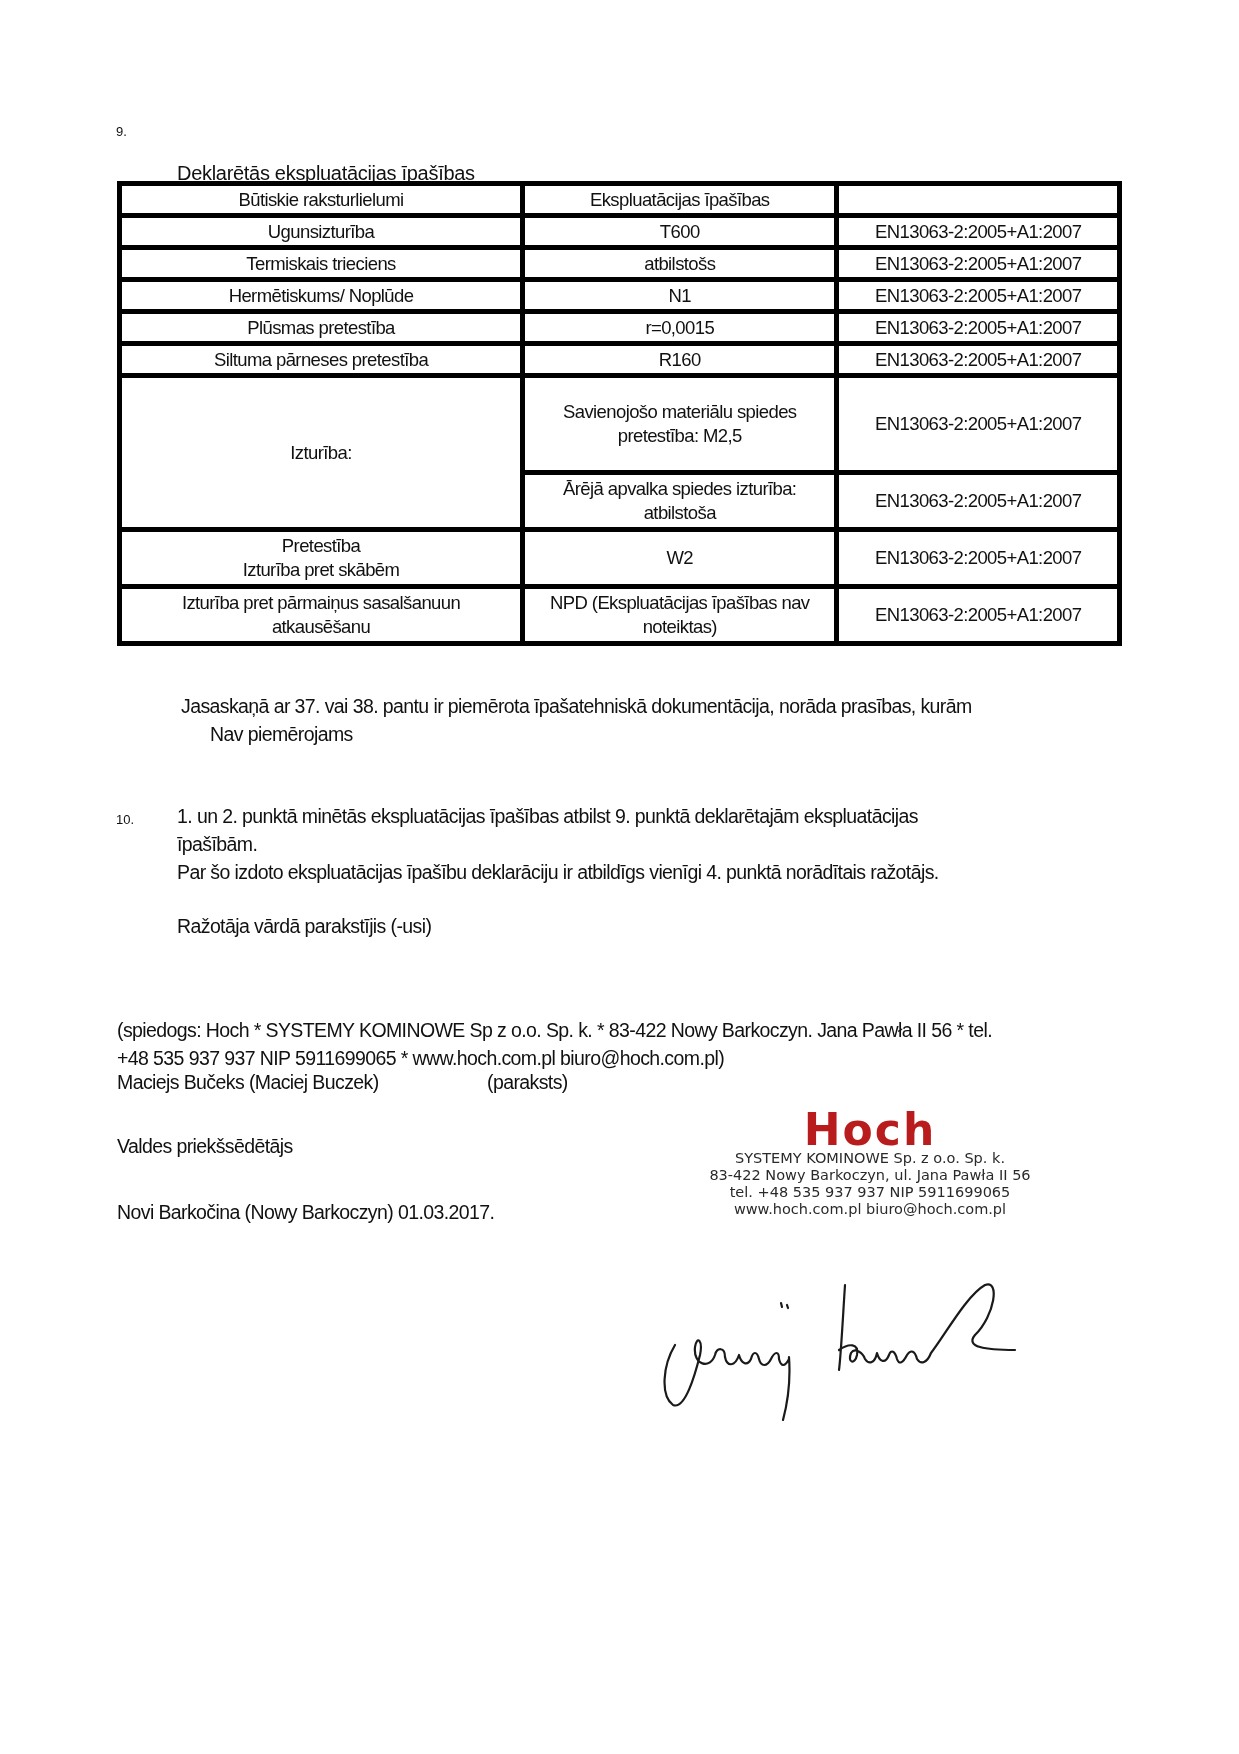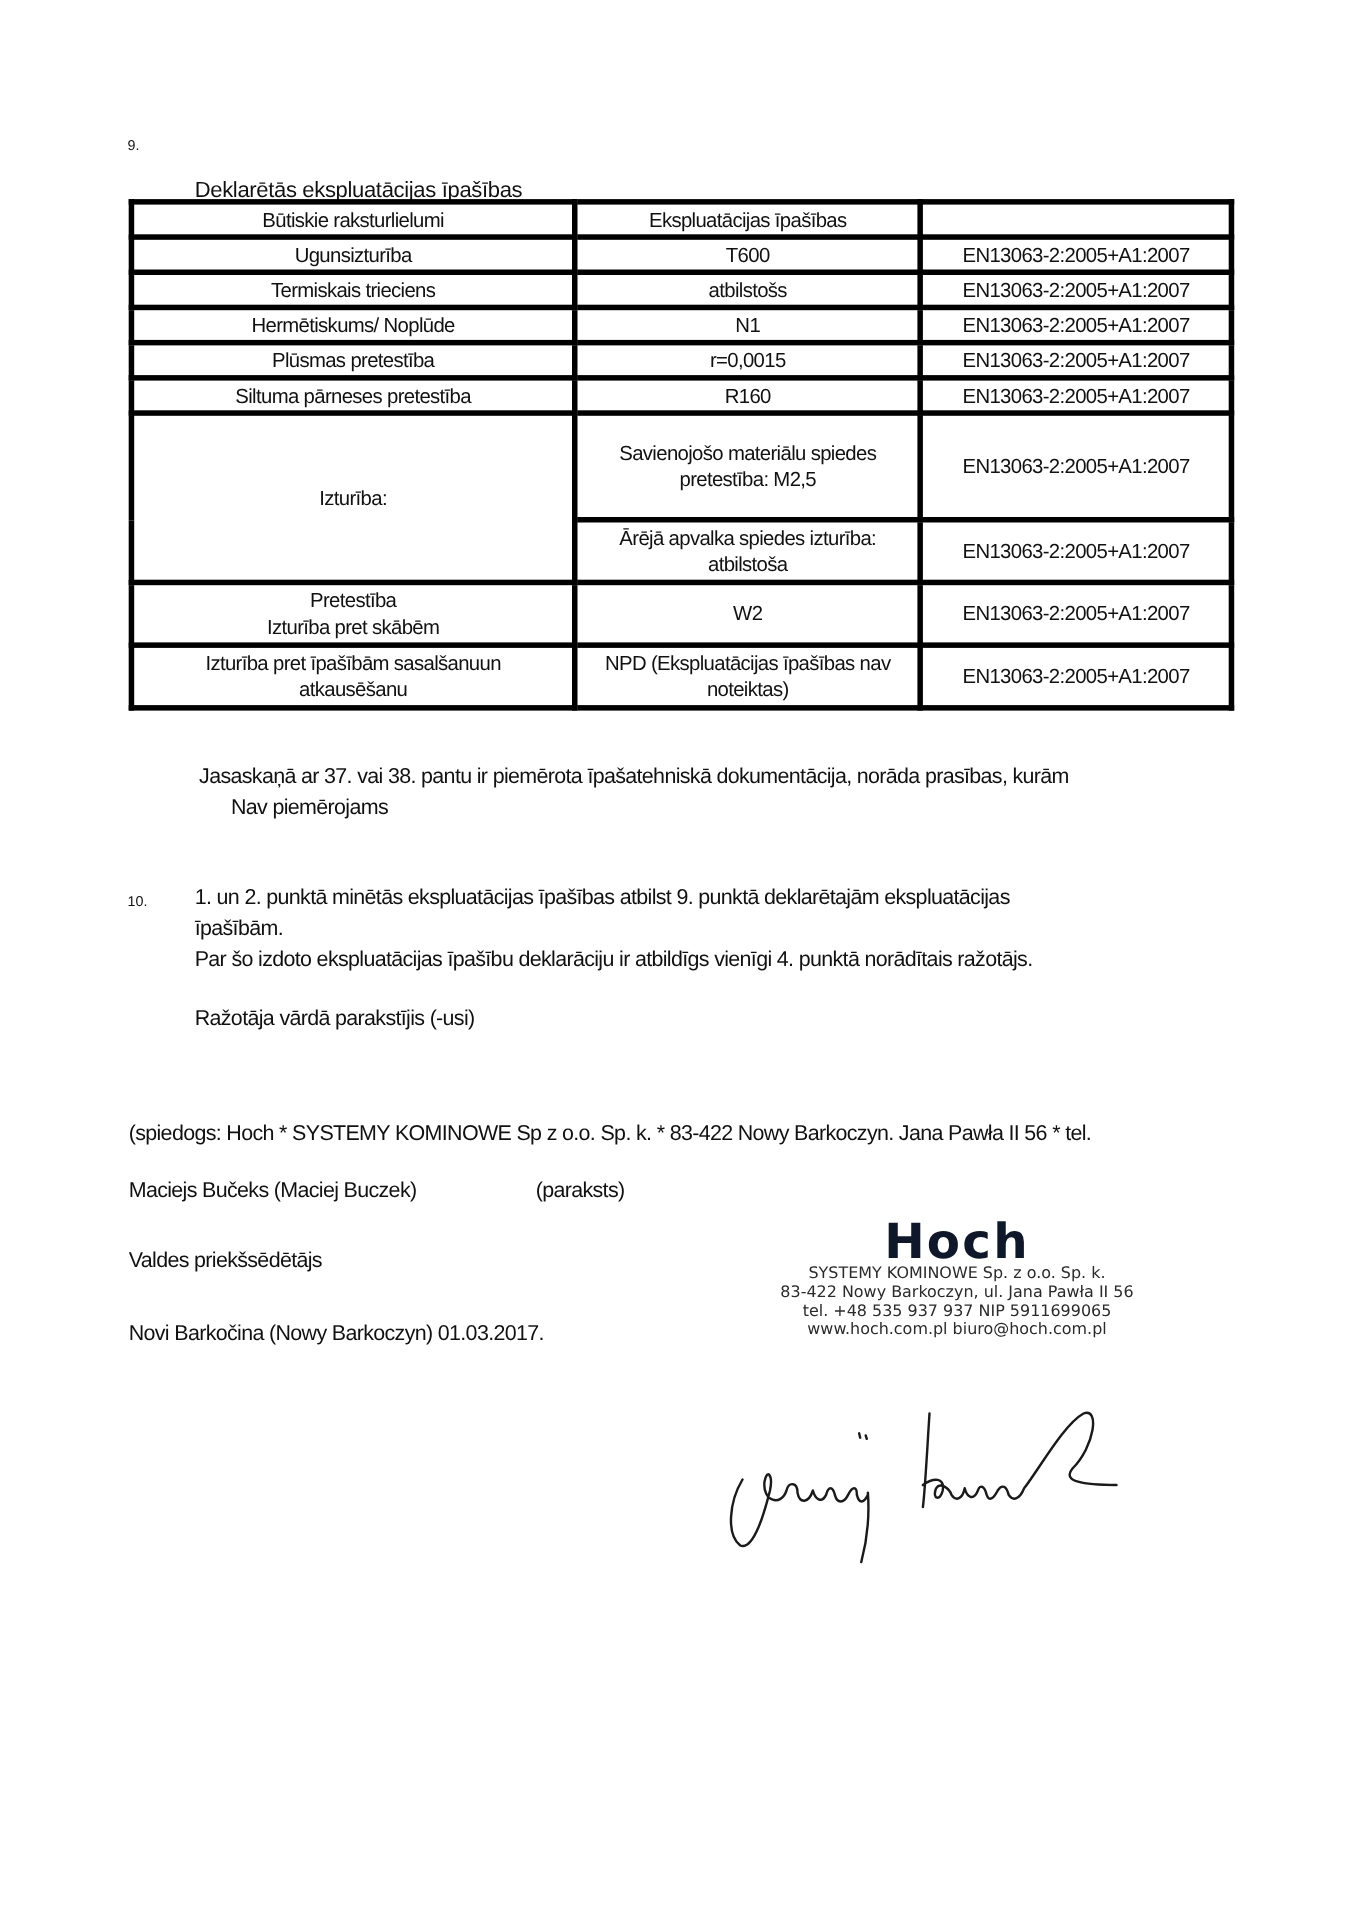--- a/index.html
+++ b/index.html
@@ -9,21 +9,21 @@
   .secnum { font-size:13px; }
   .heading { font-size:20px; letter-spacing:-0.3px;margin-top:44px; }
   .para { font-size:19.5px; line-height:28px; letter-spacing:-0.6px; }
   table.props { position:absolute; left:117px; top:181px; width:1005px;
                 border-collapse:collapse; font-size:18.5px; letter-spacing:-0.6px; }
   table.props td { border:5px solid #000000; text-align:center; vertical-align:middle;
                    padding:0 8px; line-height:24px; }
   .c1 { width:383px; } .c2 { width:294px;margin-top:48px; } .c3 { width:262px; }
   .stamp { position:absolute; left:700px; top:1110px; width:340px; text-align:center;
            font-family:"DejaVu Sans", sans-serif; color:#2a2a2a; }
-  .stamp .logo { font-size:44px; font-weight:bold; letter-spacing:2px; line-height:40px; color:#0f172a; }
+  .stamp .logo { font-size:44px; font-weight:bold; letter-spacing:2px; line-height:40px; color:#b91c1c; }
   .stamp .ln { font-size:14.5px; line-height:17px; white-space:nowrap; }
   .sig { position:absolute; left:655px; top:1255px; }
 </style>
 </head>
 <body>
 
 <div class="abs secnum" style="left:116px; top:124px;">9.</div>
 <div class="abs heading" style="left:177px; top:118px;">Deklarētās ekspluatācijas īpašības</div>
 
 <table class="props">
@@ -76,21 +76,21 @@
   <tr style="height:57px;">
     <td>
       <div>Pretestība</div>
       <div>Izturība pret skābēm</div>
     </td>
     <td>W2</td>
     <td>EN13063-2:2005+A1:2007</td>
   </tr>
   <tr style="height:57px;">
     <td>
-      <div>Izturība pret īpašībām sasalšanuun</div>
+      <div>Izturība pret pārmaiņus sasalšanuun</div>
       <div>atkausēšanu</div>
     </td>
     <td>
       <div>NPD (Ekspluatācijas īpašības nav</div>
       <div>noteiktas)</div>
     </td>
     <td>EN13063-2:2005+A1:2007</td>
   </tr>
 </tbody>
   </table>
@@ -103,20 +103,21 @@
 <div class="abs secnum" style="left:116px; top:812px;">10.</div>
 <div class="abs para" style="left:177px; top:802px; width:950px;">
   <div>1. un 2. punktā minētās ekspluatācijas īpašības atbilst 9. punktā deklarētajām ekspluatācijas</div>
   <div>īpašībām.</div>
   <div>Par šo izdoto ekspluatācijas īpašību deklarāciju ir atbildīgs vienīgi 4. punktā norādītais ražotājs.</div>
 </div>
 <div class="abs para" style="left:177px; top:912px;">Ražotāja vārdā parakstījis (-usi)</div>
 
 <div class="abs para" style="left:117px; top:1016px; width:1010px;">
   <div>(spiedogs: Hoch * SYSTEMY KOMINOWE Sp z o.o. Sp. k. * 83-422 Nowy Barkoczyn. Jana Pawła II 56 * tel.</div>
+  <div>+48 535 937 937 NIP 5911699065 * www.hoch.com.pl biuro@hoch.com.pl)</div>
 </div>
 
 <div class="abs para" style="left:117px; top:1068px;">Maciejs Bučeks (Maciej Buczek)</div>
 <div class="abs para" style="left:487px; top:1068px;">(paraksts)</div>
 <div class="abs para" style="left:117px; top:1132px;">Valdes priekšsēdētājs</div>
 <div class="abs para" style="left:117px; top:1198px;">Novi Barkočina (Nowy Barkoczyn) 01.03.2017.</div>
 
 <div class="stamp">
   <div class="logo">Hoch</div>
   <div class="ln">SYSTEMY KOMINOWE Sp. z o.o. Sp. k.</div>

